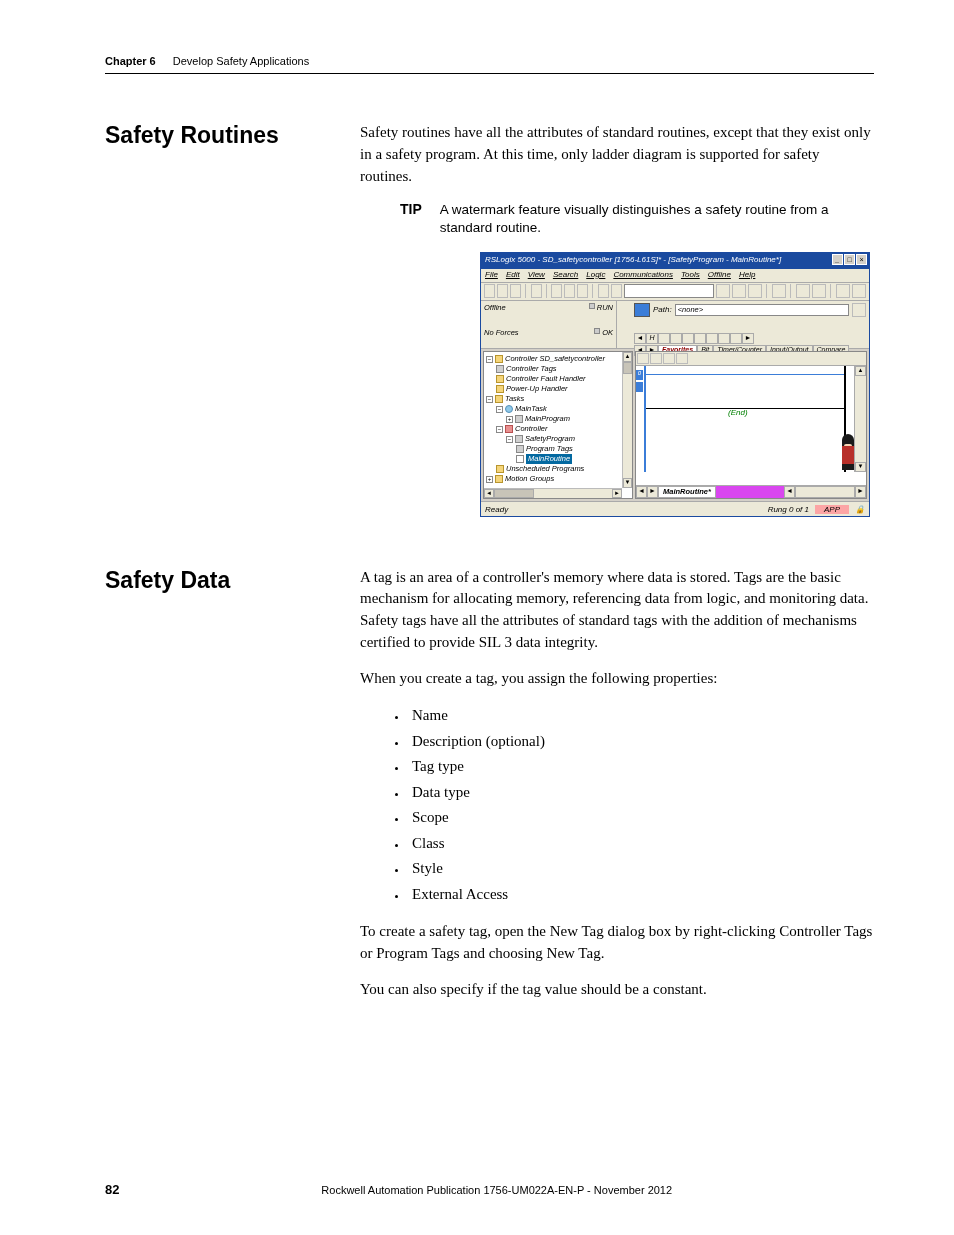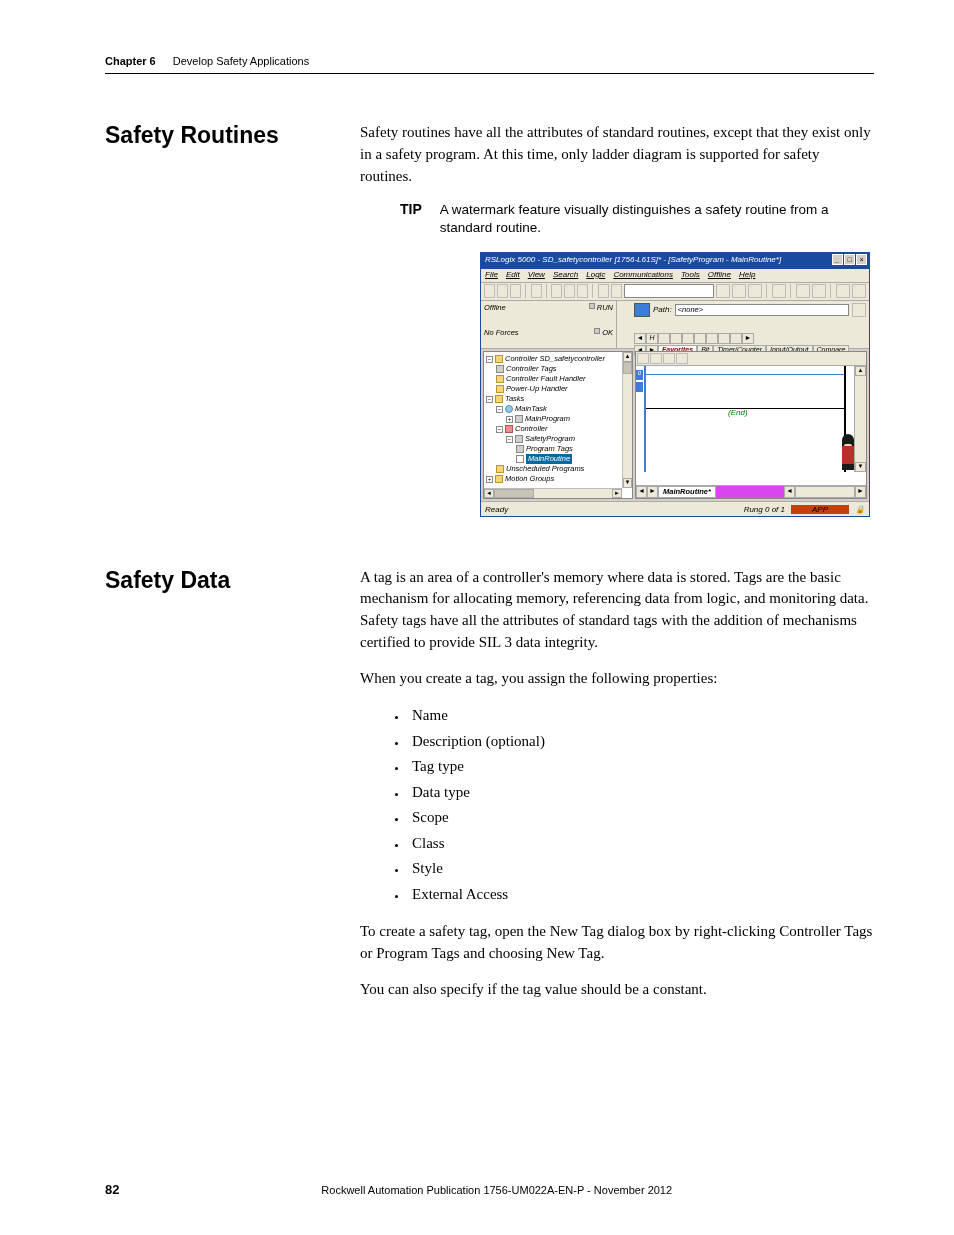--- a/index.html
+++ b/index.html
@@ -153,21 +153,21 @@
     .ss-guard-face { width:8px; height:6px; background:#f5d5b5; position:absolute; left:8px; top:10px; border-radius:2px; }
     .ss-guard-legs { width:12px; height:6px; background:#1a1a1a; position:absolute; left:6px; top:30px; }
     .ss-ladder-tabs { position:absolute; bottom:0; left:0; right:0; height:13px; background:#d946ef; display:flex; border-top:1px solid #aaa; }
     .ss-ladder-tabs .lt-btn { width:11px; height:12px; background:#ece9d8; border:1px solid #aaa; font-size:7px; text-align:center; }
     .ss-ladder-tabs .lt-tab { background:#fff; padding:0 4px; font-size:7.5px; border:1px solid #aaa; font-weight:bold; }
     .ss-ladder-tabs .lt-scroll { margin-left:auto; display:flex; }
     .ss-statusbar {
       height:16px; background:#ece9d8; border-top:1px solid #aaa; display:flex; align-items:center; padding:0 4px; font-size:8px;
     }
     .ss-statusbar .sb-right { margin-left:auto; display:flex; gap:6px; align-items:center; }
-    .ss-statusbar .sb-app { background:#c2410c; padding:0 21px; }
+    .ss-statusbar .sb-app { background:#fca5a5; padding:0 9px; }
     ul.bullets {
       list-style: disc;
       margin-left: 48px;
       margin-bottom: 14px;
     }
     ul.bullets li {
       font-family: Georgia, 'Times New Roman', serif;
       font-size: 15px;
       line-height: 1.7;
       padding-left: 4px;

